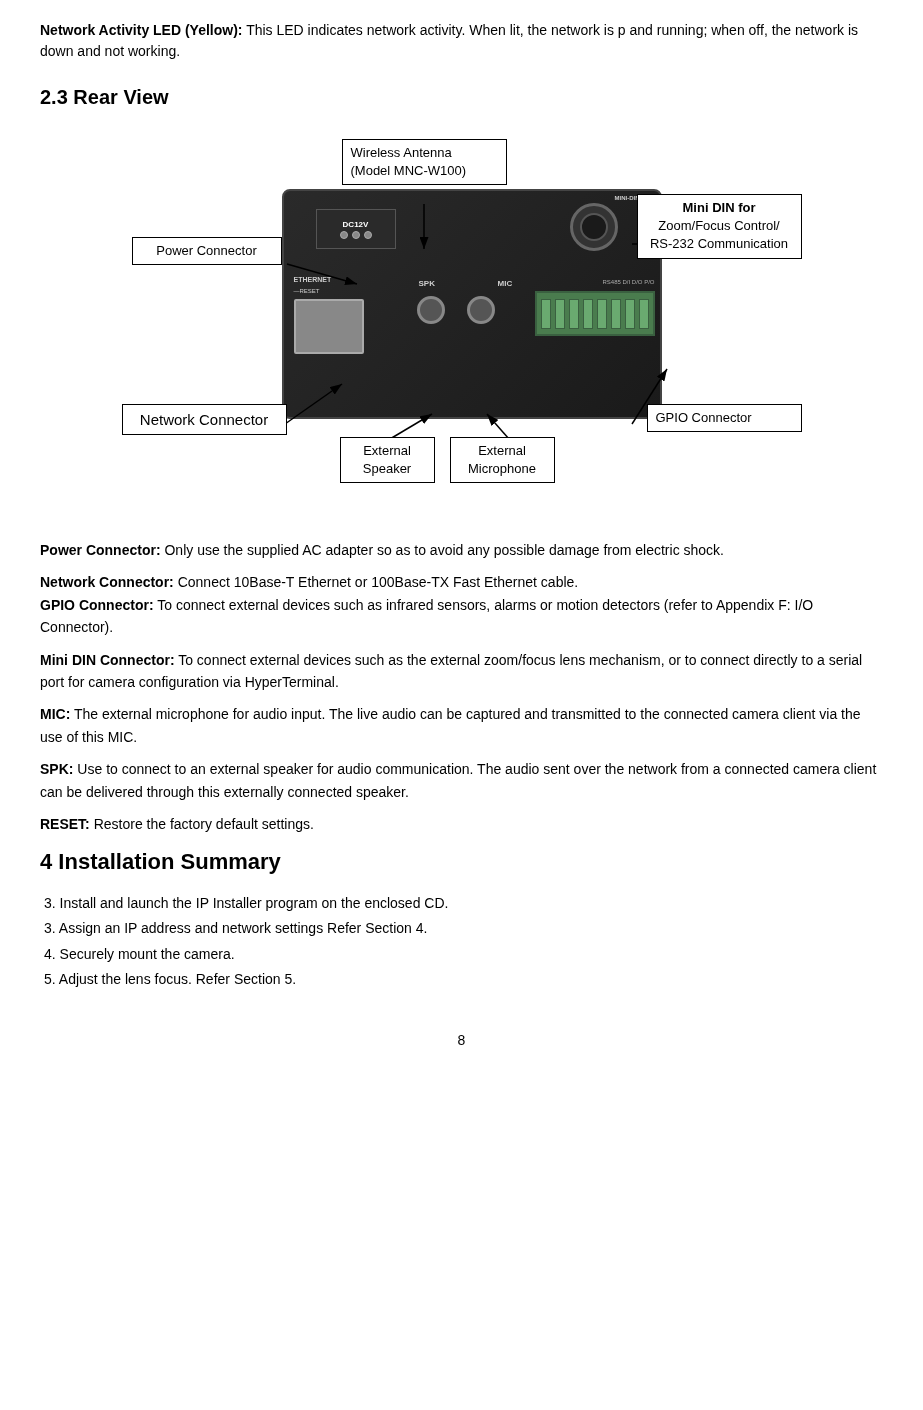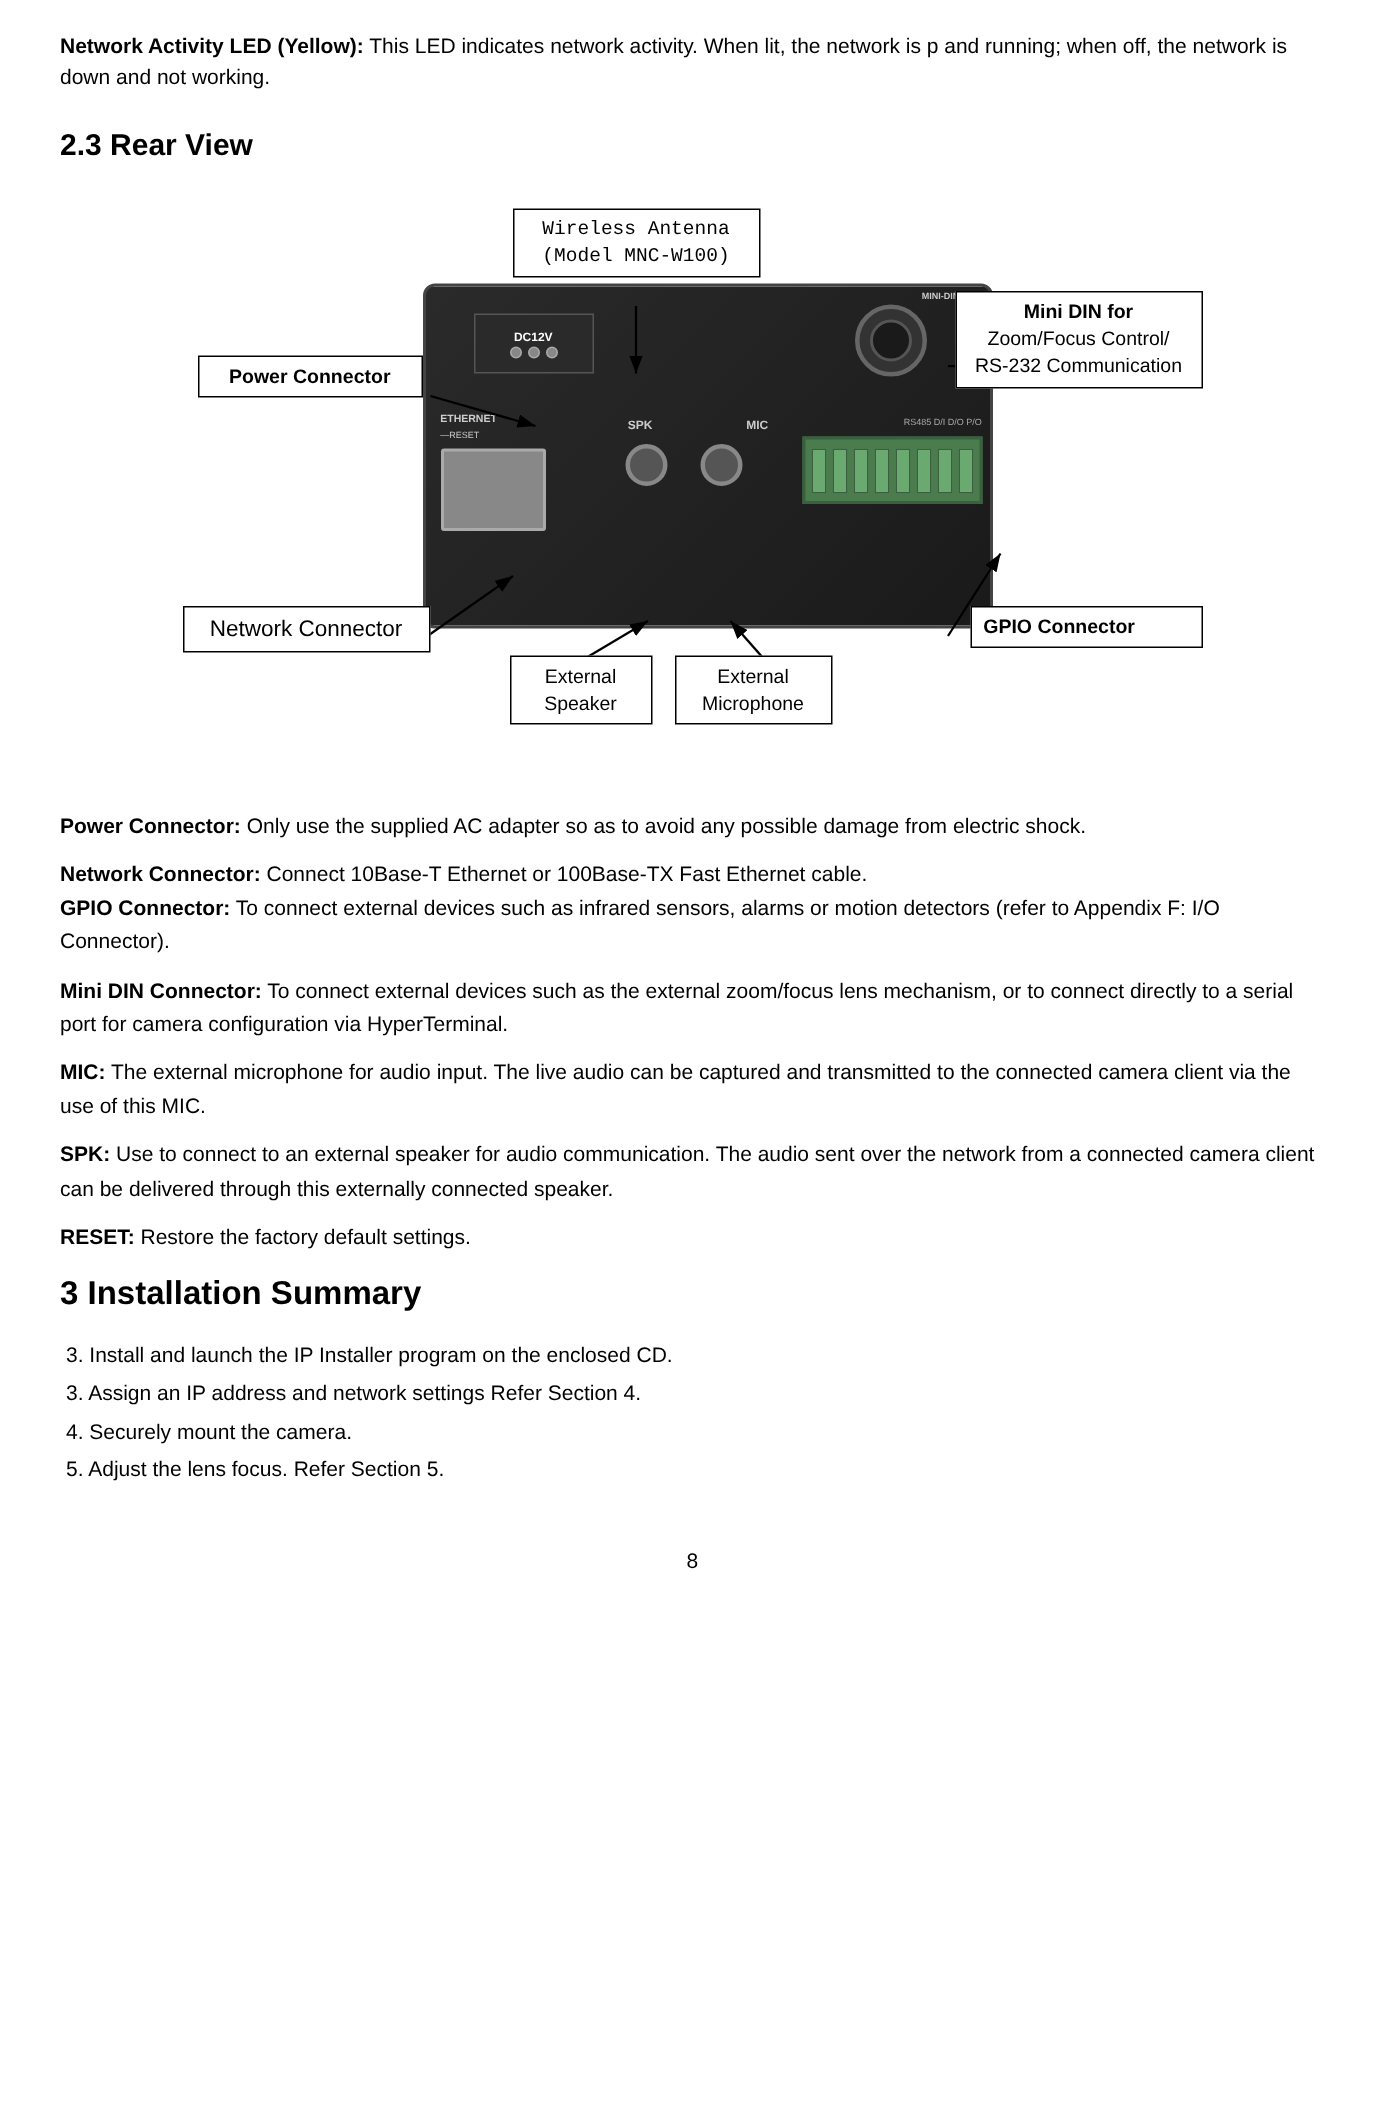--- a/index.html
+++ b/index.html
@@ -85,21 +85,21 @@
     
     .label-box {
       position: absolute;
       border: 1.5px solid #000;
       padding: 4px 8px;
       background: #fff;
       font-size: 13px;
       text-align: center;
       line-height: 1.4;
     }
-    .label-box.bold { font-weight: bold; }
+    .label-box.bold { font-weight: normal; }
 
     
     .diagram-svg {
       position: absolute;
       top: 0;
       left: 0;
       width: 100%;
       height: 100%;
       pointer-events: none;
     }
@@ -122,21 +122,21 @@
     }
 
     .page-number {
       text-align: center;
       margin-top: 40px;
       font-size: 14px;
     }
 
     
     .lbl-power { left: 10px; top: 108px; width: 150px; }
-    .lbl-wireless { left: 220px; top: 10px; width: 160px; text-align: center; font-family: Liberation Mono, monospace; }
+    .lbl-wireless { left: 220px; top: 10px; width: 160px; text-align: left; }
     .lbl-mini-din { right: 5px; top: 65px; width: 160px; }
     .lbl-network { left: 0px; top: 282px; width: 160px; }
     .lbl-gpio { right: 5px; top: 282px; width: 140px; text-align: left; }
     .lbl-ext-speaker { left: 225px; top: 305px; width: 90px; text-align: center; }
     .lbl-ext-mic { left: 335px; top: 305px; width: 100px; text-align: center; }
   </style>
 </head>
 <body>
 
 <div class="intro-text">
@@ -261,21 +261,21 @@
     <strong>MIC:</strong> The external microphone for audio input. The live audio can be captured and transmitted to the connected camera client via the use of this MIC.
   </p>
   <p>
     <strong>SPK:</strong> Use to connect to an external speaker for audio communication. The audio sent over the network from a connected camera client can be delivered through this externally connected speaker.
   </p>
   <p>
     <strong>RESET:</strong> Restore the factory default settings.
   </p>
 </div>
 
-<h3>3   Installation Summary</h3>
+<h3>4   Installation Summary</h3>
 
 <div class="installation-list">
   <div>3. Install and launch the IP Installer program on the enclosed CD.</div>
   <div>3. Assign an IP address and network settings Refer Section 4.</div>
   <div>4. Securely mount the camera.</div>
   <div>5. Adjust the lens focus. Refer Section 5.</div>
 </div>
 
 <div class="page-number">
   <span>8</span>

